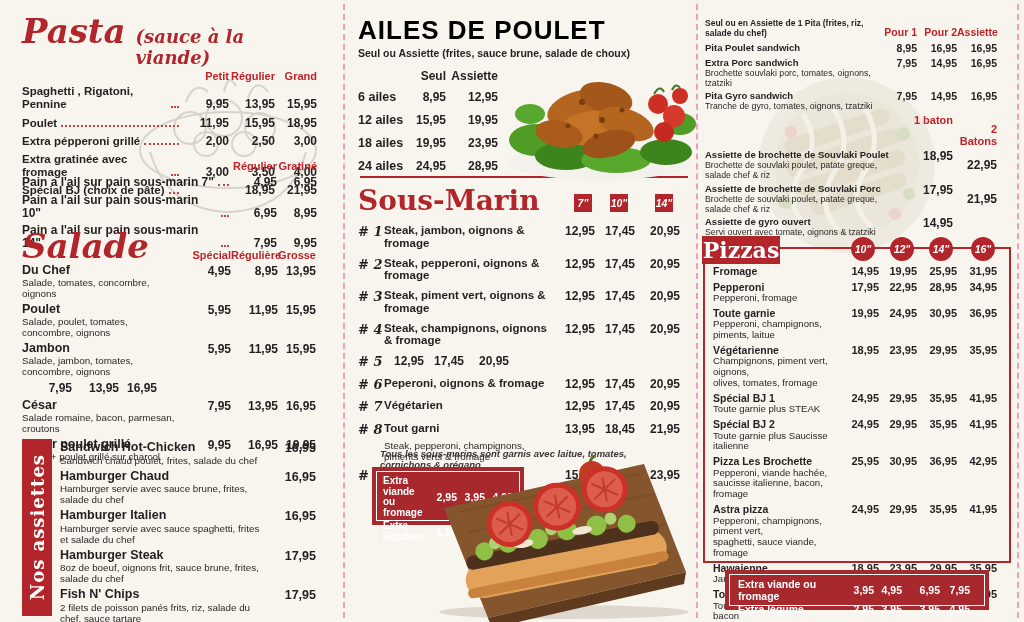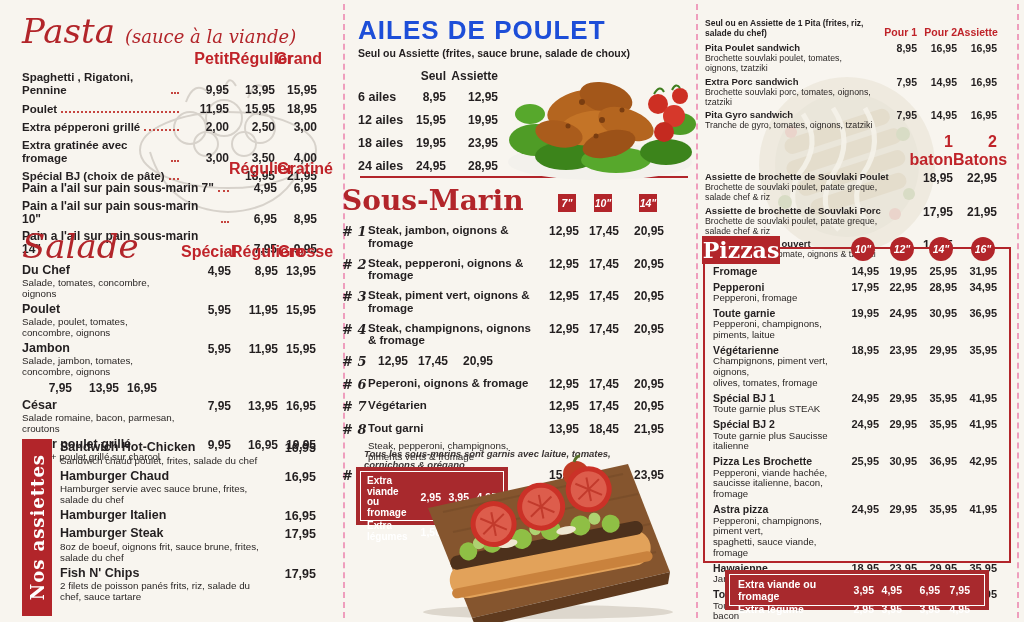--- a/index.html
+++ b/index.html
@@ -1,24 +1,24 @@
 <!DOCTYPE html>
 <html><head>
 <meta charset="utf-8">
 <style>
   html,body{margin:0;padding:0;background:#e9e6e0;}
   .menu{position:relative;width:1024px;height:622px;background:#f8f5ef;overflow:hidden;
         font-family:"Liberation Sans",sans-serif;color:#231f20;}
   .divider{position:absolute;top:4px;bottom:4px;width:0;border-left:2px dashed #ef9ebd;}
   .cell{flex:0 0 auto;text-align:right;font-weight:700;font-size:12px;}
-  .hdr{color:#bf2329;font-weight:700;font-size:16px;}
+  .hdr{color:#bf2329;font-weight:700;font-size:11px;}
   .nm{font-weight:700;font-size:11.5px;line-height:13px;}
   .ds{font-size:9.8px;line-height:11px;color:#2b2726;white-space:pre-line;}
   .lead{flex:1 1 auto;min-width:8px;border-bottom:2px dotted #c5453f;margin:0 4px 3px 4px;height:9px;}
-  .script-title{font-family:"DejaVu Serif",serif;font-style:italic;font-weight:400;color:#b2252a;}
+  .script-title{font-family:"DejaVu Serif",serif;font-style:italic;font-weight:700;color:#b2252a;}
   
   .sec-pasta{position:absolute;left:22px;top:14px;width:295px;}
   .pasta-titlebar{display:flex;align-items:baseline;gap:10px;}
   .pasta-titlebar .big{font-size:34px;line-height:34px;}
   .pasta-titlebar .small{font-size:18px;}
   .ph-row{display:flex;justify-content:flex-end;margin:2px 0 3px 0;}
   .p-row{display:flex;align-items:flex-end;margin-bottom:4.5px;}
   .sec-pain{position:absolute;left:22px;top:158px;width:295px;}
   .sec-salade{position:absolute;left:22px;top:228px;width:294px;}
   .sal-titlebar{display:flex;align-items:flex-end;}
@@ -30,28 +30,28 @@
           display:flex;align-items:center;justify-content:center;}
   .banner span{writing-mode:vertical-rl;transform:rotate(180deg);color:#fff;
           font-family:"DejaVu Serif",serif;font-weight:700;font-size:18px;letter-spacing:1px;}
   .sec-assiettes{position:absolute;left:60px;top:441px;width:256px;}
   .as-row{display:flex;margin-bottom:4px;}
   .as-left{flex:1;}
   .as-row .nm{font-size:12.5px;line-height:13.5px;}
   .as-row .cell{width:50px;font-size:12.5px;}
   
   .sec-ailes{position:absolute;left:358px;top:16px;width:332px;}
-  .ailes-title{color:#1d4ed8;font-weight:800;font-size:26px;line-height:28px;letter-spacing:1px;}
+  .ailes-title{color:#000000;font-weight:800;font-size:26px;line-height:28px;letter-spacing:1px;}
   .ailes-sub{font-size:10.5px;margin:3px 0 10px 0;font-weight:700;}
   .al-row{display:flex;margin-bottom:7px;}
   .al-row .n{flex:0 0 52px;font-weight:700;font-size:12.5px;}
   .al-c1{width:36px;} .al-c2{width:52px;}
   .ailes-hr{position:absolute;left:2px;top:160px;width:328px;border-top:2px solid #b2252a;}
   .wings{position:absolute;left:146px;top:46px;width:192px;height:122px;}
-  .sec-sm{position:absolute;left:342px;top:186px;width:322px;height:436px;}
+  .sec-sm{position:absolute;left:358px;top:186px;width:322px;height:436px;}
   .sm-title{font-family:"DejaVu Serif",serif;font-weight:700;font-size:28px;line-height:30px;color:#b2252a;}
   .sm-badge{position:absolute;width:18px;height:18px;background:#b2252a;color:#fff;
             font-style:italic;font-weight:700;font-size:10.5px;display:flex;align-items:center;justify-content:center;top:8px;}
   .sm-rows{margin-top:8px;}
   .sm-row{display:flex;margin-bottom:7.5px;}
   .sm-num{flex:0 0 26px;font-family:"DejaVu Serif",serif;font-style:italic;font-size:13px;font-weight:700;}
   .sm-row .nm{flex:1;font-size:11.5px;line-height:12.5px;}
   .sm-c{width:40px;} .sm-c3{width:45px;}
   .sm-desc{margin:-4px 0 6px 26px;}
   .sm-note{position:absolute;left:22px;top:262px;font-style:italic;font-weight:700;font-size:9.5px;color:#3a3434;}
@@ -67,21 +67,21 @@
   .grec-content{position:relative;}
   .grec-title{color:#b2252a;font-weight:800;font-size:20px;line-height:24px;font-variant:small-caps;letter-spacing:.5px;}
   .grec-subrow{display:flex;align-items:flex-end;margin:2px 0 4px 0;}
   .grec-subrow .sub{flex:1;font-size:8.5px;font-weight:700;}
   .g-c{width:40px;font-size:10.5px;}
   .g-row{display:flex;margin-bottom:2.5px;}
   .g-left{flex:1;}
   .g-row .nm{font-size:9.5px;line-height:11px;}
   .g-row .ds{font-size:8.8px;line-height:10px;}
   .g-h2{display:flex;justify-content:flex-end;margin:3px 0 2px 0;}
-  .g2-c1{width:52px;} .g2-c2{width:44px;}
+  .g2-c1{width:52px;} .g2-c2{width:44px;margin-top:9px;}
   .sec-pizzas{position:absolute;left:703px;top:247px;width:308px;height:316px;border:2px solid #b2252a;box-sizing:border-box;}
   .pz-titlebox{position:absolute;left:-3px;top:-13px;width:78px;height:28px;background:#b2252a;
                display:flex;align-items:center;justify-content:center;}
   .pz-titlebox span{color:#fff;font-family:"DejaVu Serif",serif;font-weight:700;font-size:22px;}
   .pz-badge{position:absolute;top:-12px;width:24px;height:24px;border-radius:50%;background:#b2252a;color:#fff;
             font-style:italic;font-weight:700;font-size:10.5px;display:flex;align-items:center;justify-content:center;}
   .pz-rows{padding:16px 12px 0 8px;}
   .pz-row{display:flex;margin-bottom:3px;}
   .pz-left{flex:1;}
   .pz-row .nm{font-size:10.5px;line-height:12.5px;}
@@ -287,20 +287,21 @@
           <span class="as-left">
             <span class="nm" style="display:block">Hamburger Chaud</span>
             <span class="ds" style="display:block">Hamburger servie avec sauce brune, frites, salade du chef</span>
           </span>
           <span class="cell">16,95</span>
         </div>
 
         <div class="as-row">
           <span class="as-left">
             <span class="nm" style="display:block">Hamburger Italien</span>
+            <span class="ds" style="display:block">Hamburger servie avec sauce spaghetti, frites et salade du chef</span>
           </span>
           <span class="cell">16,95</span>
         </div>
 
         <div class="as-row">
           <span class="as-left">
             <span class="nm" style="display:block">Hamburger Steak</span>
             <span class="ds" style="display:block">8oz de boeuf, oignons frit, sauce brune, frites, salade du chef</span>
           </span>
           <span class="cell">17,95</span>
@@ -587,21 +588,20 @@
         <span class="sub">Seul ou en Assiette de 1 Pita (frites, riz, salade du chef)</span>
         <span class="cell hdr g-c">Pour 1</span>
         <span class="cell hdr g-c">Pour 2</span>
         <span class="cell hdr g-c">Assiette</span>
       </div>
       <div>
 
           <div class="g-row">
             <span class="g-left">
               <span class="nm" style="display:block">Pita Poulet sandwich</span>
-              <span class="ds" style="display:block">Brochette souvlaki poulet, tomates, oignons, tzatziki</span>
             </span>
             <span class="cell g-c">8,95</span>
             <span class="cell g-c">16,95</span>
             <span class="cell g-c">16,95</span>
           </div>
 
           <div class="g-row">
             <span class="g-left">
               <span class="nm" style="display:block">Extra Porc sandwich</span>
               <span class="ds" style="display:block">Brochette souvlaki porc, tomates, oignons, tzatziki</span>

